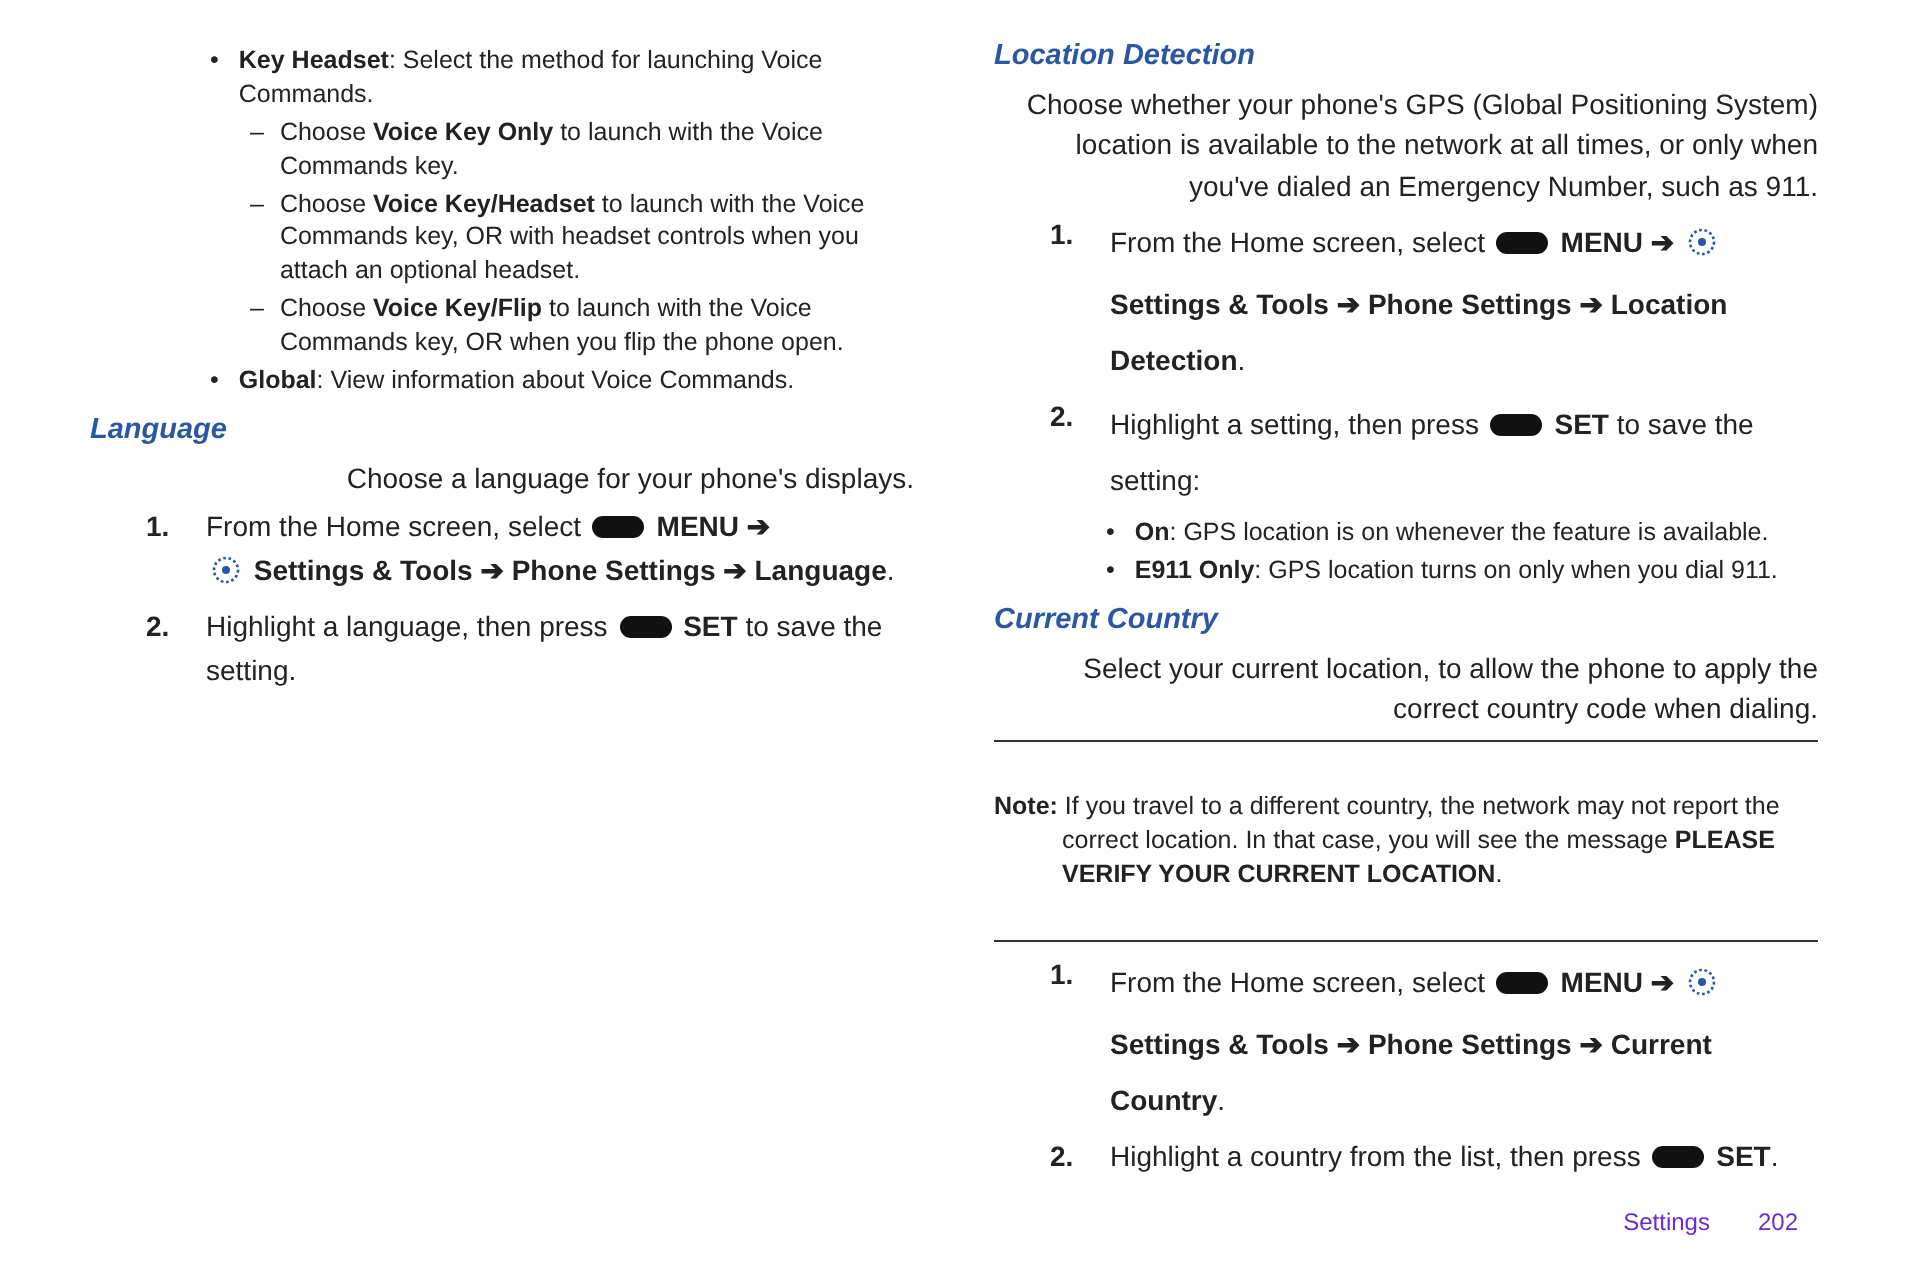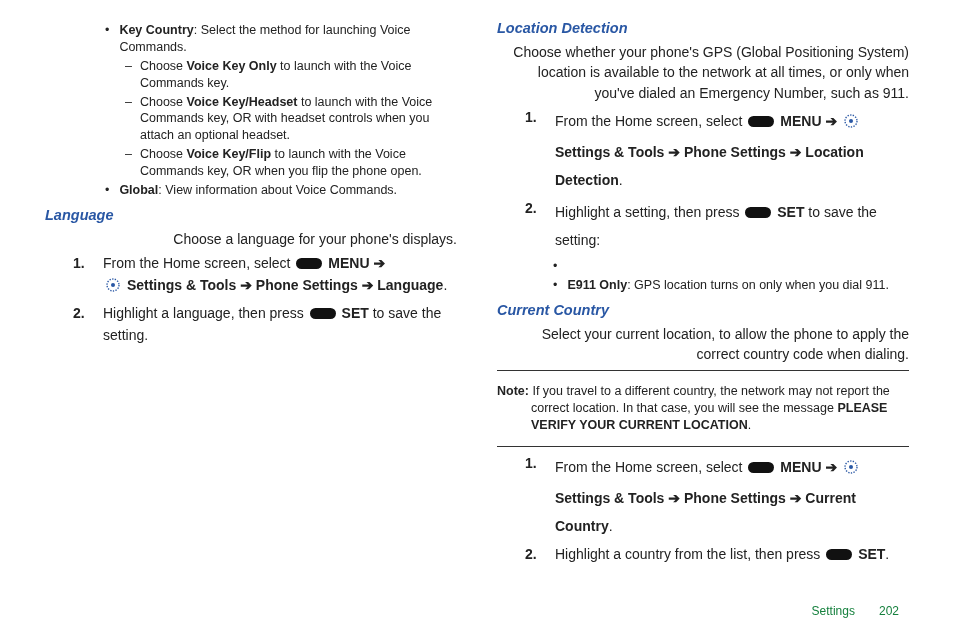--- a/index.html
+++ b/index.html
@@ -76,50 +76,50 @@
   .gear {
     display: inline-block;
     vertical-align: -3px;
     margin: 0 2px;
   }
   .arrow { display: inline-block; }
   .note {
     font-size: 12.5px;
     font-stretch: condensed;
     line-height: 1.35;
-    margin: 12px 0;
+    margin: 24px 0;
     padding-left: 34px;
     text-indent: -34px;
   }
   hr.note-rule {
     border: none;
     border-top: 1px solid #333;
     margin: 6px 0;
   }
   .footer {
     position: absolute;
     right: 55px;
     bottom: 18px;
     font-size: 12px;
-    color: #15803d;
+    color: #6d28d9;
     display: flex;
     gap: 24px;
   }
 </style>
 </head>
 <body>
 
 <div class="cols">
 
   <div class="col">
 
     <div class="sub-li" style="margin-left:60px">
       <span>•</span>
       <span>
-        <span class="b">Key Country</span><span>: Select the method for launching Voice Commands.</span>
+        <span class="b">Key Headset</span><span>: Select the method for launching Voice Commands.</span>
       </span>
     </div>
 
     <div class="sub-dash" style="margin-left:80px">
       <span>–</span>
       <span>
         <span>Choose </span><span class="b">Voice Key Only</span><span> to launch with the Voice Commands key.</span>
       </span>
     </div>
     <div class="sub-dash" style="margin-left:80px">
@@ -201,20 +201,23 @@
     <div class="num-li">
       <span class="num">2.</span>
       <span class="txt" style="line-height:2">
         <span>Highlight a setting, then press </span><span class="key"></span>
         <span class="b">SET</span><span> to save the setting:</span>
       </span>
     </div>
 
     <div class="sub-li" style="margin-left:56px">
       <span>•</span>
+      <span>
+        <span class="b">On</span><span>: GPS location is on whenever the feature is available.</span>
+      </span>
     </div>
     <div class="sub-li" style="margin-left:56px">
       <span>•</span>
       <span>
         <span class="b">E911 Only</span><span>: GPS location turns on only when you dial 911.</span>
       </span>
     </div>
 
     <div class="section-h">Current Country</div>
     <div class="body">Select your current location, to allow the phone to apply the correct country code when dialing.</div>

